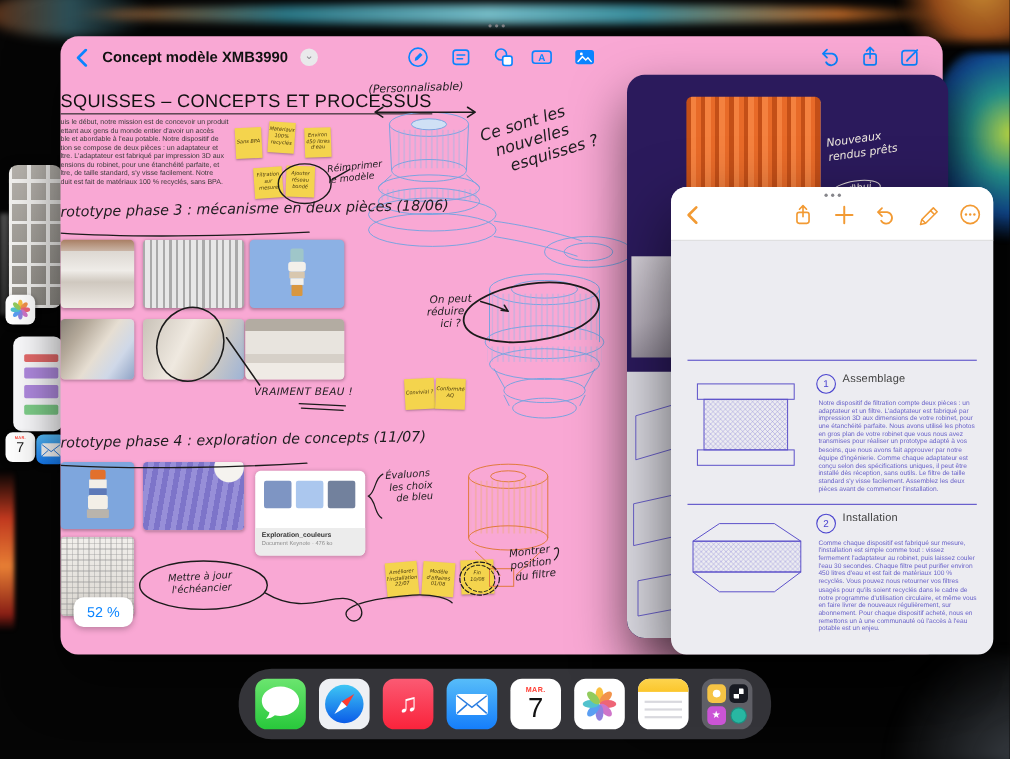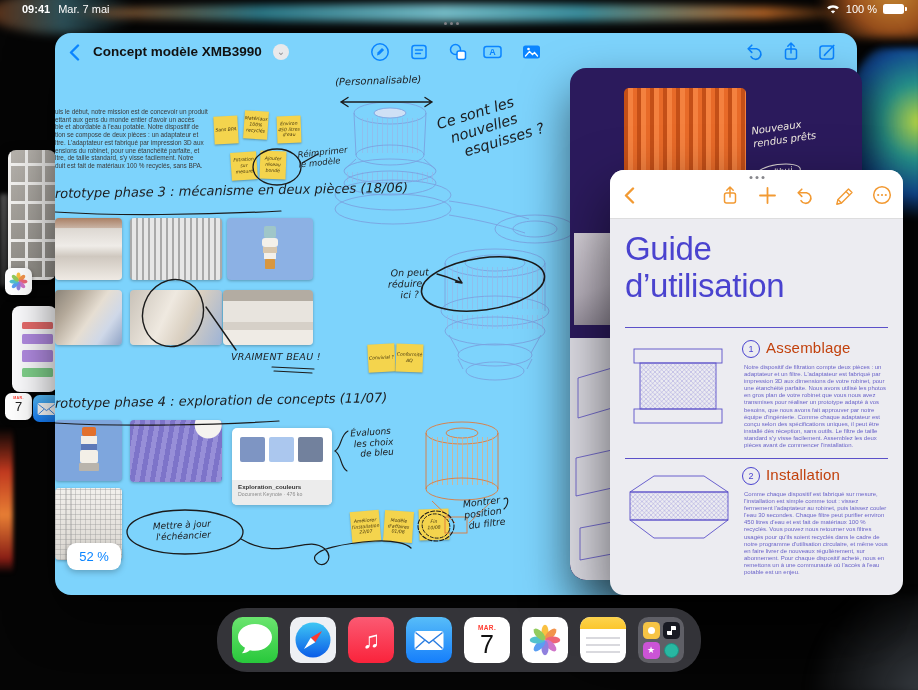--- a/index.html
+++ b/index.html
@@ -29,21 +29,21 @@
   .statusbar{position:absolute;left:0;top:0;width:100%;height:18px;color:#fff;font-size:11px;}
   .sb-left{position:absolute;left:22px;top:3px;display:flex;gap:8px;}
   .sb-time{font-weight:700;}
   .sb-right{position:absolute;right:14px;top:3px;display:flex;gap:6px;align-items:center;}
   .battery{width:21px;height:10px;border-radius:2.5px;background:#fff;position:relative;}
   .battery:after{content:"";position:absolute;right:-3px;top:3px;width:2px;height:4px;background:#fff;border-radius:0 1px 1px 0;}
   
   .handle-dots{display:flex;gap:3px;}
   .handle-dots i{width:3px;height:3px;border-radius:50%;background:#86868b;}
   
-  .ffwin{position:absolute;left:55px;top:33px;width:802px;height:562px;background:#7dd3fc;border-radius:16px;
+  .ffwin{position:absolute;left:55px;top:33px;width:802px;height:562px;background:#f9a8d4;border-radius:16px;
          box-shadow:0 22px 48px rgba(0,0,0,.55);}
   .fftb{position:absolute;left:0;top:0;width:100%;height:38px;}
   .ff-title{position:absolute;left:38px;top:11px;font-size:13.5px;font-weight:700;color:#111;}
   .chev-circle{position:absolute;top:11px;width:16px;height:16px;border-radius:50%;background:#e9e9eb;color:#8e8e93;
                font-size:10px;line-height:15px;text-align:center;}
   .ffcanvas{position:absolute;left:0;top:38px;width:802px;height:524px;overflow:hidden;border-radius:0 0 16px 16px;}
   .ffheading{position:absolute;left:0;top:12px;font-size:16.5px;font-weight:500;letter-spacing:.3px;color:#111;
              border-bottom:1.5px solid #222;padding-bottom:1px;white-space:nowrap;}
   .ffintro{position:absolute;left:0;top:37px;width:184px;font-size:6.4px;line-height:7.7px;color:#3a3a3a;white-space:pre-line;}
   .hw{position:absolute;font-family:"DejaVu Sans",sans-serif;font-style:italic;color:#1d1d1f;white-space:pre;line-height:1.18;}
@@ -74,21 +74,21 @@
   .pur-photo{position:absolute;left:4px;top:165px;width:38px;height:92px;background:linear-gradient(160deg,#d7d2da,#b9b2bd 60%,#8e8794);}
   .pur-bottom{position:absolute;left:0;top:270px;width:42px;height:242px;background:#dcdbe3;border-radius:0 0 0 16px;}
   
   .gwin{position:absolute;left:610px;top:170px;width:293px;height:425px;background:#ececf1;border-radius:14px;
         box-shadow:0 26px 60px rgba(0,0,0,.6);overflow:hidden;}
   .ghead{position:absolute;left:0;top:0;width:100%;height:48px;background:#fff;border-bottom:1px solid #ddddde;}
   .gtitle{position:absolute;left:15px;top:60px;width:240px;font-size:33px;line-height:37px;letter-spacing:-.3px;color:#4a43cf;}
   .gdiv{position:absolute;left:15px;width:263px;height:1px;background:#5b50c9;}
   .gnum{position:absolute;width:16px;height:16px;border:1.1px solid #4a43cf;border-radius:50%;color:#4a43cf;
         font-size:9px;display:flex;align-items:center;justify-content:center;}
-  .ghdg{position:absolute;font-size:15px;color:#c2410c;letter-spacing:.2px;}
+  .ghdg{position:absolute;font-size:10px;color:#404040;letter-spacing:.2px;}
   .gbody{position:absolute;width:144px;font-size:6px;line-height:7.1px;color:#6a63c9;}
   
   .dock{position:absolute;left:217px;top:608px;width:484px;height:64px;border-radius:30px;background:rgba(88,88,96,.58);
         display:flex;align-items:center;gap:12px;padding:0 15px;box-sizing:border-box;}
   .dicon{width:46px;height:46px;border-radius:10.5px;position:relative;overflow:hidden;flex:none;}
   .d-msg{background:linear-gradient(180deg,#6be56f,#28c83b);}
   .d-saf{background:#eef0f4;}
   .d-mus{background:linear-gradient(180deg,#fb5a73,#fa233b);color:#fff;font-size:24px;text-align:center;line-height:46px;}
   .d-mail{background:linear-gradient(180deg,#57bdf9,#157efb);}
   .d-cal{background:#fff;display:flex;flex-direction:column;align-items:center;}
@@ -129,35 +129,20 @@
 <div class="screen">
 
   <div class="wp wp1"></div>
   <div class="wp wp4"></div>
   <div class="wp wp5"></div>
   <div class="wp wp2"></div>
   <div class="wp wp3"></div>
   <div class="wp wp6"></div>
   <div class="wp wp7"></div>
 
-  <div class="statusbar">
-    <div class="sb-left">
-      <span class="sb-time">09:41</span>
-      <span>Mar. 7 mai</span>
-    </div>
-    <div class="sb-right">
-      <span>
-        <svg width="14" height="11" viewBox="0 0 14 11">
-            <path d="M7,9.6 L9.2,7.2 C8,6.1 6,6.1 4.8,7.2 Z M2.8,5.2 C5.2,3.1 8.8,3.1 11.2,5.2 L12.9,3.4 C9.6,.4 4.4,.4 1.1,3.4 Z" fill="#fff"></path>
-          </svg>
-      </span>
-      <span style="font-size:11px;">100 %</span>
-      <span class="battery"></span>
-    </div>
-  </div>
 
   <div class="thumb th-photos"></div>
   <div class="badge b-pho">
     <span>
       <svg width="21" height="21" viewBox="0 0 46 46">
           <g opacity="0.85">
         <ellipse cx="23" cy="13" rx="4.6" ry="9.5" fill="#f9b621"></ellipse>
         <ellipse cx="23" cy="13" rx="4.6" ry="9.5" fill="#f0812c" transform="rotate(45 23 23)"></ellipse>
         <ellipse cx="23" cy="13" rx="4.6" ry="9.5" fill="#ec4b5f" transform="rotate(90 23 23)"></ellipse>
         <ellipse cx="23" cy="13" rx="4.6" ry="9.5" fill="#c75dc0" transform="rotate(135 23 23)"></ellipse>
@@ -250,20 +235,21 @@
       </span>
       <span class="abs" style="left:762px;top:9px;">
         <svg width="20" height="20" viewBox="0 0 20 20">
             <rect x="3" y="4" width="13.5" height="13" rx="2.5" stroke="#0a84ff" stroke-width="1.5" fill="none"></rect>
             <path d="M8.5,12 L16.8,3.5 M8.5,12 l-1,1.3" stroke="#0a84ff" stroke-width="1.7" stroke-linecap="round"></path>
           </svg>
       </span>
     </div>
 
     <div class="ffcanvas">
+      <div class="ffheading">SQUISSES – CONCEPTS ET PROCESSUS</div>
       <div class="ffintro">uis le début, notre mission est de concevoir un produit
 ettant aux gens du monde entier d'avoir un accès
 ble et abordable à l'eau potable. Notre dispositif de
 tion se compose de deux pièces : un adaptateur et
 ltre. L'adaptateur est fabriqué par impression 3D aux
 ensions du robinet, pour une étanchéité parfaite, et
 ltre, de taille standard, s'y visse facilement. Notre
 duit est fait de matériaux 100 % recyclés, sans BPA.</div>
 
       <div class="sticky" style="left:159px;top:45px;width:24px;height:28px;transform:rotate(-3deg);">Sans BPA</div>
@@ -483,21 +469,20 @@
       <span class="abs" style="left:262px;top:15px;">
         <svg width="20" height="20" viewBox="0 0 20 20">
             <circle cx="10" cy="10" r="8.3" stroke="#f29a33" stroke-width="1.5" fill="none"></circle>
             <circle cx="6.2" cy="10" r="1.1" fill="#f29a33"></circle>
             <circle cx="10" cy="10" r="1.1" fill="#f29a33"></circle>
             <circle cx="13.8" cy="10" r="1.1" fill="#f29a33"></circle>
           </svg>
       </span>
     </div>
 
-    <div class="gtitle">Guide d’utilisation</div>
     <div class="gdiv" style="top:157px;"></div>
 
     <svg class="abs" style="left:18px;top:175px;" width="100" height="85" viewBox="0 0 100 85">
       <defs>
           <pattern id="gx" width="4.5" height="4.5" patternUnits="userSpaceOnUse">
             <path d="M0,4.5 L4.5,0 M0,0 L4.5,4.5" stroke="#8d86d8" stroke-width="0.4"></path>
           </pattern>
         </defs>
       <g stroke="#5b50c9" stroke-width="0.9" fill="none">
         <rect x="6" y="4" width="88" height="14"></rect>

